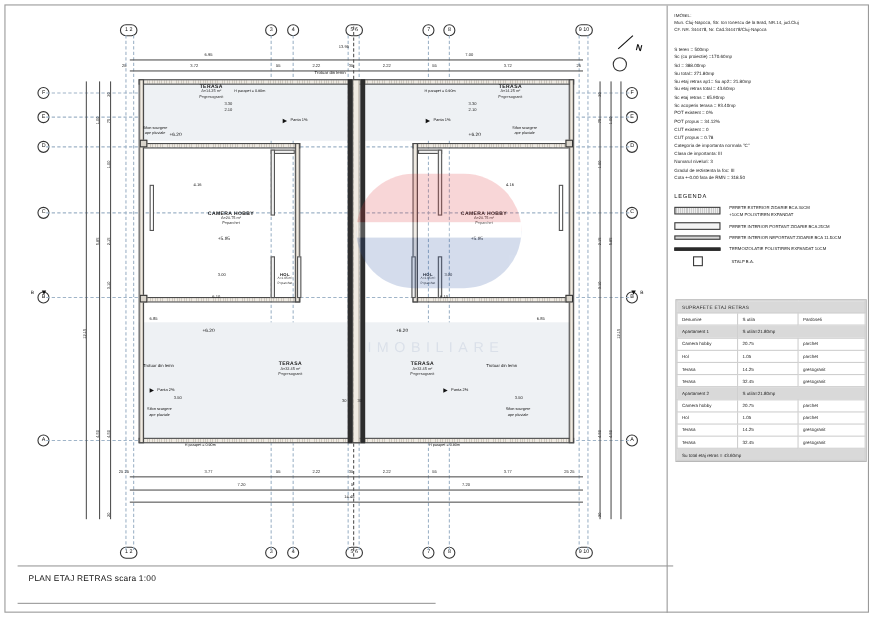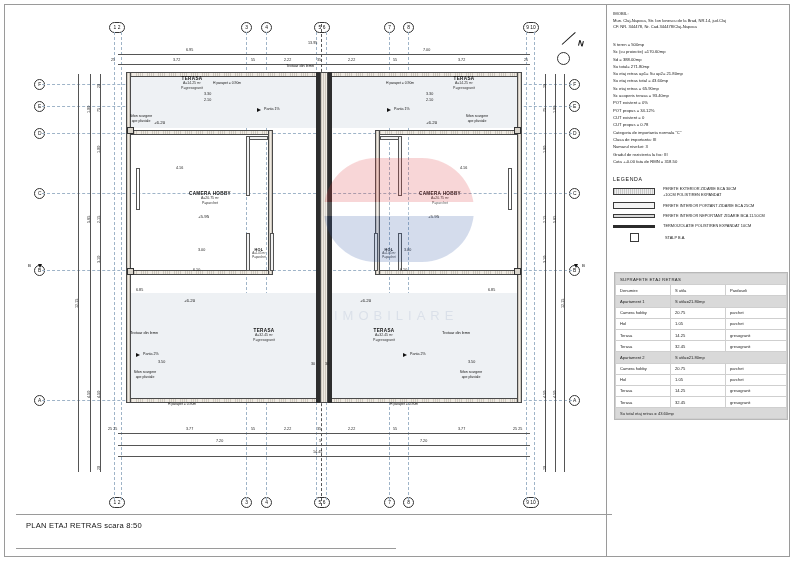--- a/index.html
+++ b/index.html
@@ -360,21 +360,21 @@
     <div class="wm">
       <div class="wm-balloon">
         <div class="wm-red"></div>
         <div class="wm-blue"></div>
         <div class="wm-white"></div>
       </div>
       <div class="wm-sub">IMOBILIARE</div>
     </div>
 
     <div class="title-rule"></div>
-    <div class="plan-title">PLAN ETAJ RETRAS scara 8:50</div>
+    <div class="plan-title">PLAN ETAJ RETRAS scara 1:00</div>
     <div class="title-rule2"></div>
   </div>
 
   <div class="infopanel">
 
     <div class="imobil">
       <div class="ttl">IMOBIL:</div>
       <div>Mun. Cluj-Napoca, Str. Ion Ionescu de la Brad, NR.14, jud.Cluj</div>
       <div>CF. NR. 344478, Nr. Cad.344478/Cluj-Napoca</div>
     </div>

